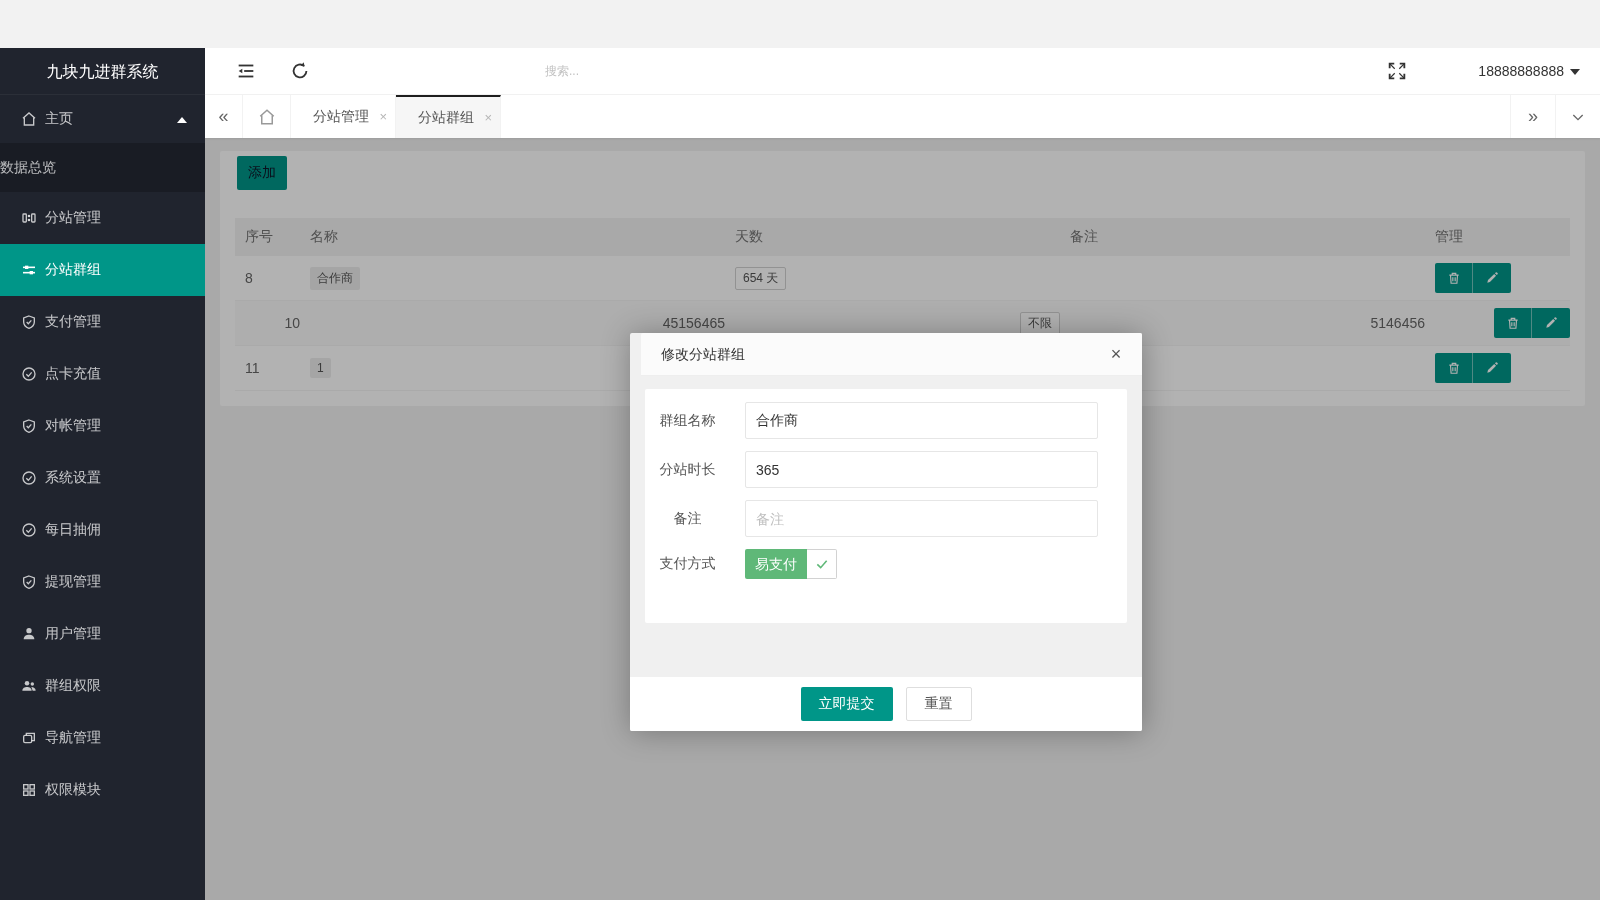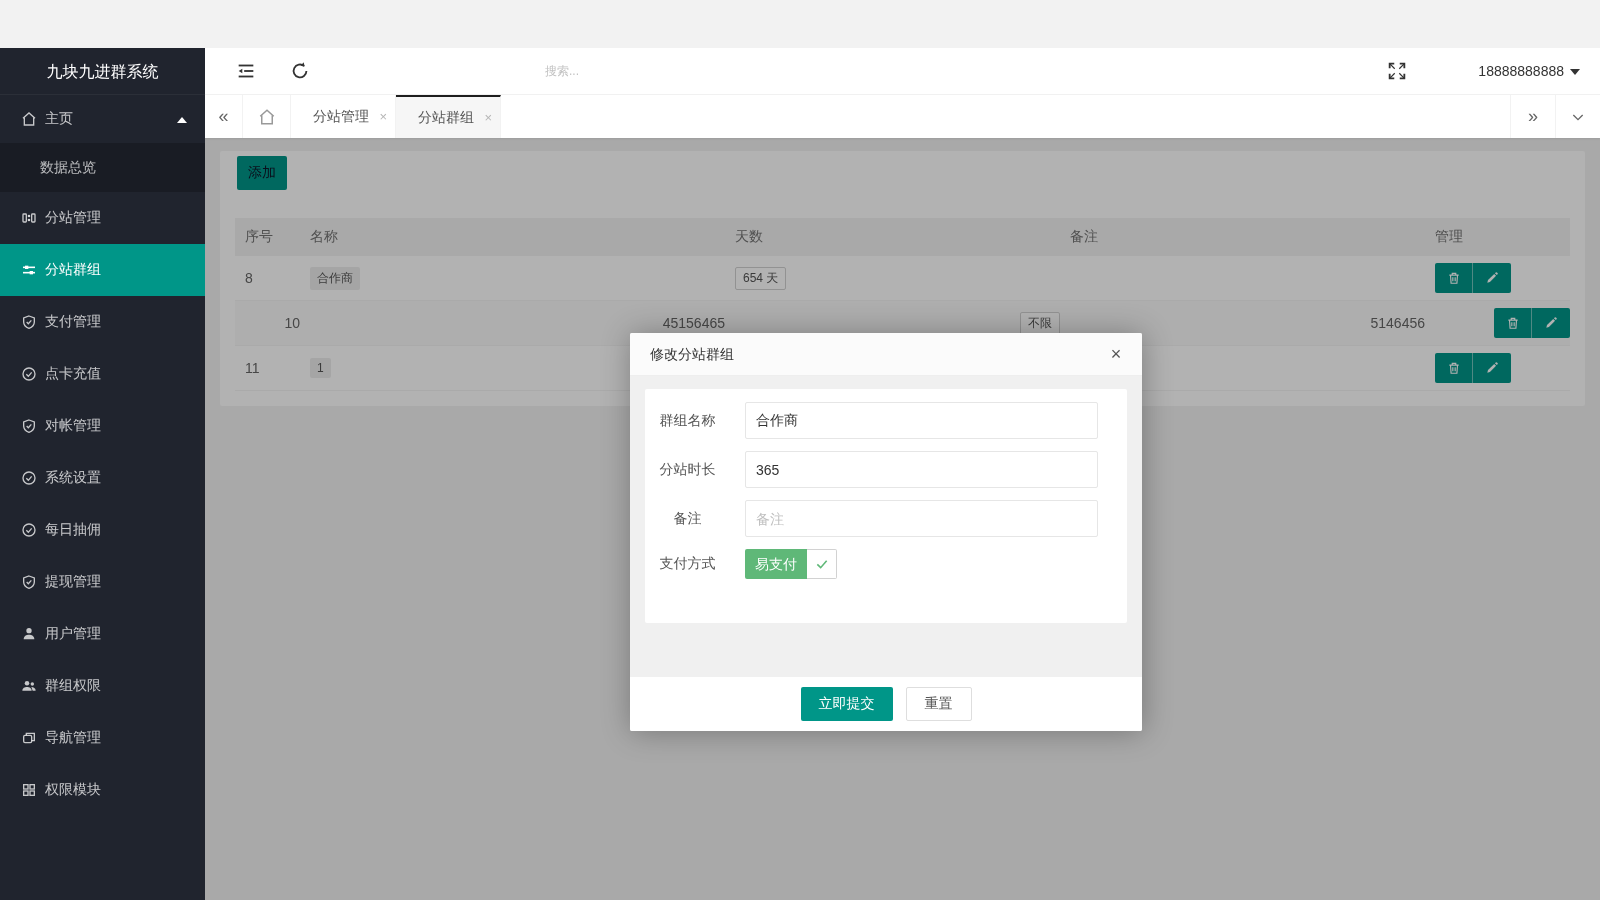--- a/index.html
+++ b/index.html
@@ -8,21 +8,21 @@
 
   
   .sidebar { position:absolute; left:0; top:0; width:205px; height:900px; background:#20242e; z-index:5; }
   .sidebar .logo { height:47px; line-height:47px; text-align:center; color:#fff; font-size:16px; border-bottom:1px solid rgba(255,255,255,.05); }
   .nav-item { position:relative; height:52px; display:flex; align-items:center; color:rgba(255,255,255,.75); font-size:14px; cursor:pointer; }
   .nav-item .nico { width:16px; height:16px; margin-left:21px; margin-right:8px; flex:0 0 16px; color:rgba(255,255,255,.75); }
   .nav-item .nico svg { width:16px; height:16px; display:block; }
   .nav-item.home { height:48px; }
   .nav-item.active { background:#009688; color:#fff; }
   .nav-item.active .nico { color:#fff; }
-  .nav-sub { height:49px; line-height:49px; background:#191c24; color:rgba(255,255,255,.7); font-size:14px; padding-left:40px; cursor:pointer; }
+  .nav-sub { height:49px; line-height:49px; background:#191c24; color:rgba(255,255,255,.7); font-size:14px; cursor:pointer; }
   .caret-up { position:absolute; right:18px; top:22px; width:0; height:0; border-left:5px solid transparent; border-right:5px solid transparent; border-bottom:6px solid #fff; }
 
   
   .tophead { position:absolute; left:205px; top:0; width:1395px; height:47px; background:#fff; border-bottom:1px solid #f2f2f2; z-index:4; }
   .hicon { position:absolute; top:12px; width:24px; height:24px; color:#333; cursor:pointer; }
   .hicon svg { width:22px; height:22px; }
   .search-box { position:absolute; left:340px; top:8px; width:320px; height:30px; }
   .search-box input { width:100%; height:30px; border:none; outline:none; font-size:12px; color:#8b5cf6; background:transparent; }
   .search-box input::placeholder { color:#c2c2c2; }
   .userbox { position:absolute; right:20px; top:0; height:47px; line-height:47px; font-size:14px; color:#333; cursor:pointer; }
@@ -54,21 +54,21 @@
   .tag-solid { display:inline-block; background:#ededed; color:#555; font-size:12px; padding:3px 7px; border-radius:2px; }
   .tag-outline { display:inline-block; background:#fff; border:1px solid #d2d2d2; color:#555; font-size:12px; padding:2px 7px; border-radius:2px; }
   .opgroup { display:inline-flex; }
   .opbtn { width:38px; height:30px; background:#009688; border:none; color:#fff; cursor:pointer; display:flex; align-items:center; justify-content:center; }
   .opbtn svg { width:14px; height:14px; }
   .opbtn.del { border-radius:2px 0 0 2px; border-right:1px solid rgba(255,255,255,.45); }
   .opbtn.edit { border-radius:0 2px 2px 0; }
 
   
   .shade { position:absolute; left:205px; top:90px; width:1395px; height:810px; background:rgba(0,0,0,.3); z-index:10; }
-  .modal { position:absolute; left:630px; top:285px; width:512px; height:398px; background:#f0f0f0; border-radius:2px; box-shadow:1px 1px 30px rgba(0,0,0,.3); z-index:20; }
+  .modal { position:absolute; left:630px; top:285px; width:512px; height:398px; background:#f0f0f0; border-radius:2px; box-shadow:1px 1px 30px rgba(0,0,0,.3); z-index:20;padding-left:11px; }
   .modal-title { height:43px; line-height:43px; background:#fbfbfb; border-bottom:1px solid #eee; padding-left:20px; font-size:14px; color:#333; border-radius:2px 2px 0 0; }
   .modal-close { position:absolute; right:15px; top:10px; width:22px; height:22px; line-height:22px; text-align:center; color:#555; font-size:18px; cursor:pointer; }
   .modal-panel { position:absolute; left:15px; top:56px; width:482px; height:234px; background:#fff; border-radius:2px; padding-top:1px; }
   .frow { display:flex; align-items:center; margin-top:12px; }
   .frow .flabel { width:100px; text-align:center; padding-right:15px; font-size:14px; color:#555; flex:0 0 100px; }
   .frow input { width:353px; height:37px; border:1px solid #e6e6e6; border-radius:2px; padding:0 10px; font-size:14px; color:#333; outline:none; }
   .frow input::placeholder { color:#bfbfbf; }
   .cbx { display:inline-flex; height:30px; cursor:pointer; }
   .cbx-label { background:#5FB878; color:#fff; font-size:14px; padding:0 10px; line-height:30px; border-radius:2px 0 0 2px; }
   .cbx-check { width:30px; background:#fff; border:1px solid #d2d2d2; border-left:none; border-radius:0 2px 2px 0; display:flex; align-items:center; justify-content:center; color:#5FB878; }

